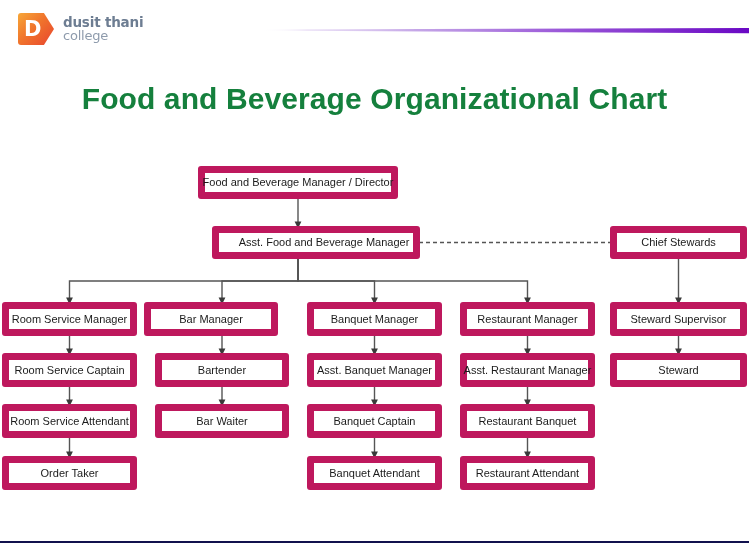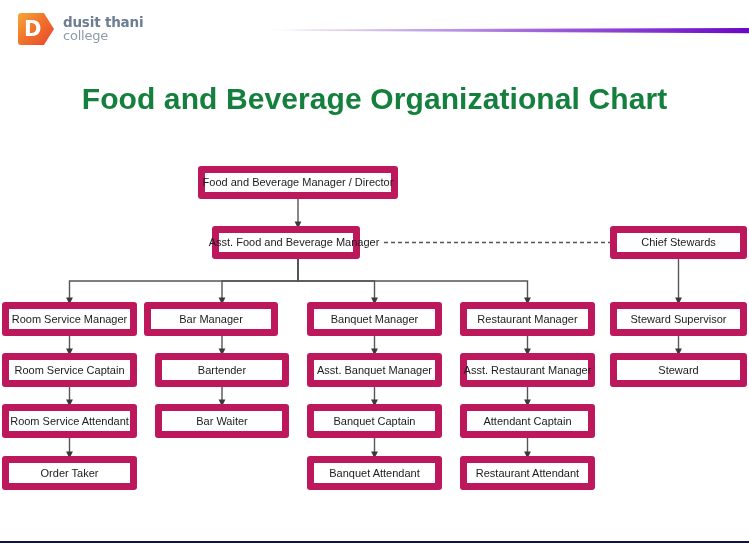--- a/index.html
+++ b/index.html
@@ -191,35 +191,35 @@
         <path d="M 374.5 438 V 455" marker-end="url(#arrowHead)"></path>
         <path d="M 527.5 336 V 352" marker-end="url(#arrowHead)"></path>
         <path d="M 527.5 387 V 403" marker-end="url(#arrowHead)"></path>
         <path d="M 527.5 438 V 455" marker-end="url(#arrowHead)"></path>
         <path d="M 678.5 259 V 301" marker-end="url(#arrowHead)"></path>
         <path d="M 678.5 336 V 352" marker-end="url(#arrowHead)"></path>
       </g>
   </svg>
   <div id="node-layer">
       <div class="node" style="left: 198px; top: 166px; width: 200px; height: 33px;">Food and Beverage Manager / Director</div>
-      <div class="node" style="left: 212px; top: 226px; width: 148px; height: 33px; padding-left: 16px;">Asst. Food and Beverage Manager</div>
+      <div class="node" style="left: 212px; top: 226px; width: 208px; height: 33px; padding-left: 16px;">Asst. Food and Beverage Manager</div>
       <div class="node" style="left: 610px; top: 226px; width: 137px; height: 33px;">Chief Stewards</div>
       <div class="node" style="left: 2px; top: 302px; width: 135px; height: 34px;">Room Service Manager</div>
       <div class="node" style="left: 2px; top: 353px; width: 135px; height: 34px;">Room Service Captain</div>
       <div class="node" style="left: 2px; top: 404px; width: 135px; height: 34px;">Room Service Attendant</div>
       <div class="node" style="left: 2px; top: 456px; width: 135px; height: 34px;">Order Taker</div>
       <div class="node" style="left: 144px; top: 302px; width: 134px; height: 34px;">Bar Manager</div>
       <div class="node" style="left: 155px; top: 353px; width: 134px; height: 34px;">Bartender</div>
       <div class="node" style="left: 155px; top: 404px; width: 134px; height: 34px;">Bar Waiter</div>
       <div class="node" style="left: 307px; top: 302px; width: 135px; height: 34px;">Banquet Manager</div>
       <div class="node" style="left: 307px; top: 353px; width: 135px; height: 34px; text-align: right;">Asst. Banquet Manager</div>
       <div class="node" style="left: 307px; top: 404px; width: 135px; height: 34px; text-align: right;">Banquet Captain</div>
       <div class="node" style="left: 307px; top: 456px; width: 135px; height: 34px;">Banquet Attendant</div>
       <div class="node" style="left: 460px; top: 302px; width: 135px; height: 34px;">Restaurant Manager</div>
       <div class="node" style="left: 460px; top: 353px; width: 135px; height: 34px;">Asst. Restaurant Manager</div>
-      <div class="node" style="left: 460px; top: 404px; width: 135px; height: 34px;">Attendant Captain</div>
+      <div class="node" style="left: 460px; top: 404px; width: 135px; height: 34px;">Restaurant Banquet</div>
       <div class="node" style="left: 460px; top: 456px; width: 135px; height: 34px;">Restaurant Attendant</div>
       <div class="node" style="left: 610px; top: 302px; width: 137px; height: 34px;">Steward Supervisor</div>
       <div class="node" style="left: 610px; top: 353px; width: 137px; height: 34px;">Steward</div>
     </div>
 </div>
 
 <div id="footer-rule"></div>
 
 </body></html>

